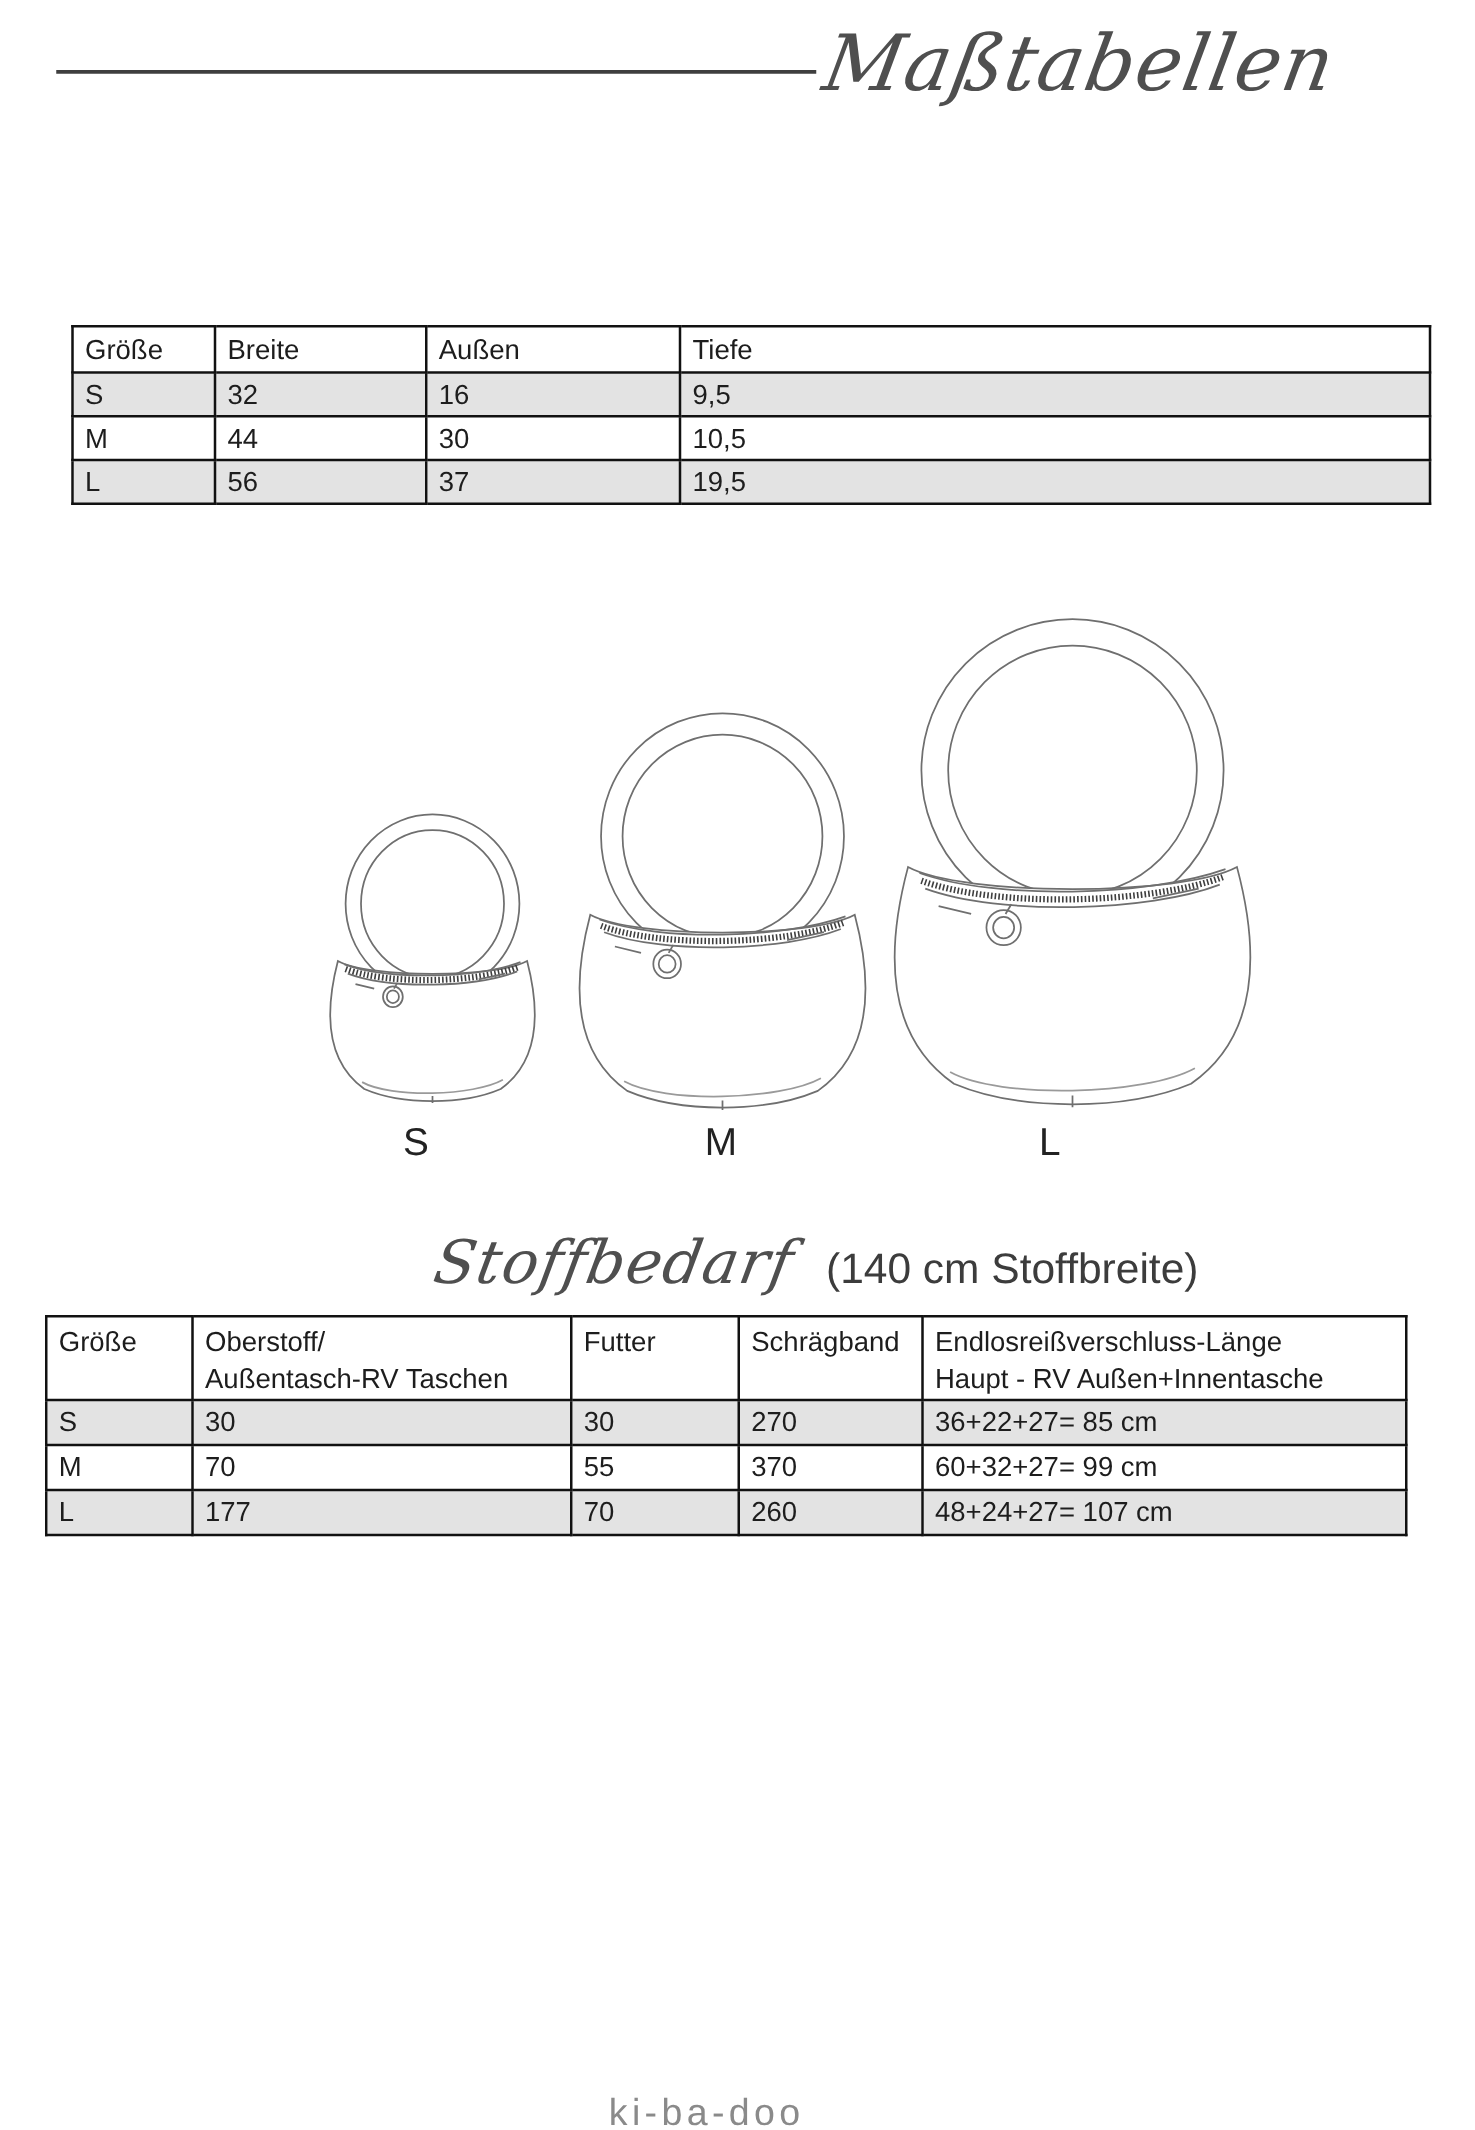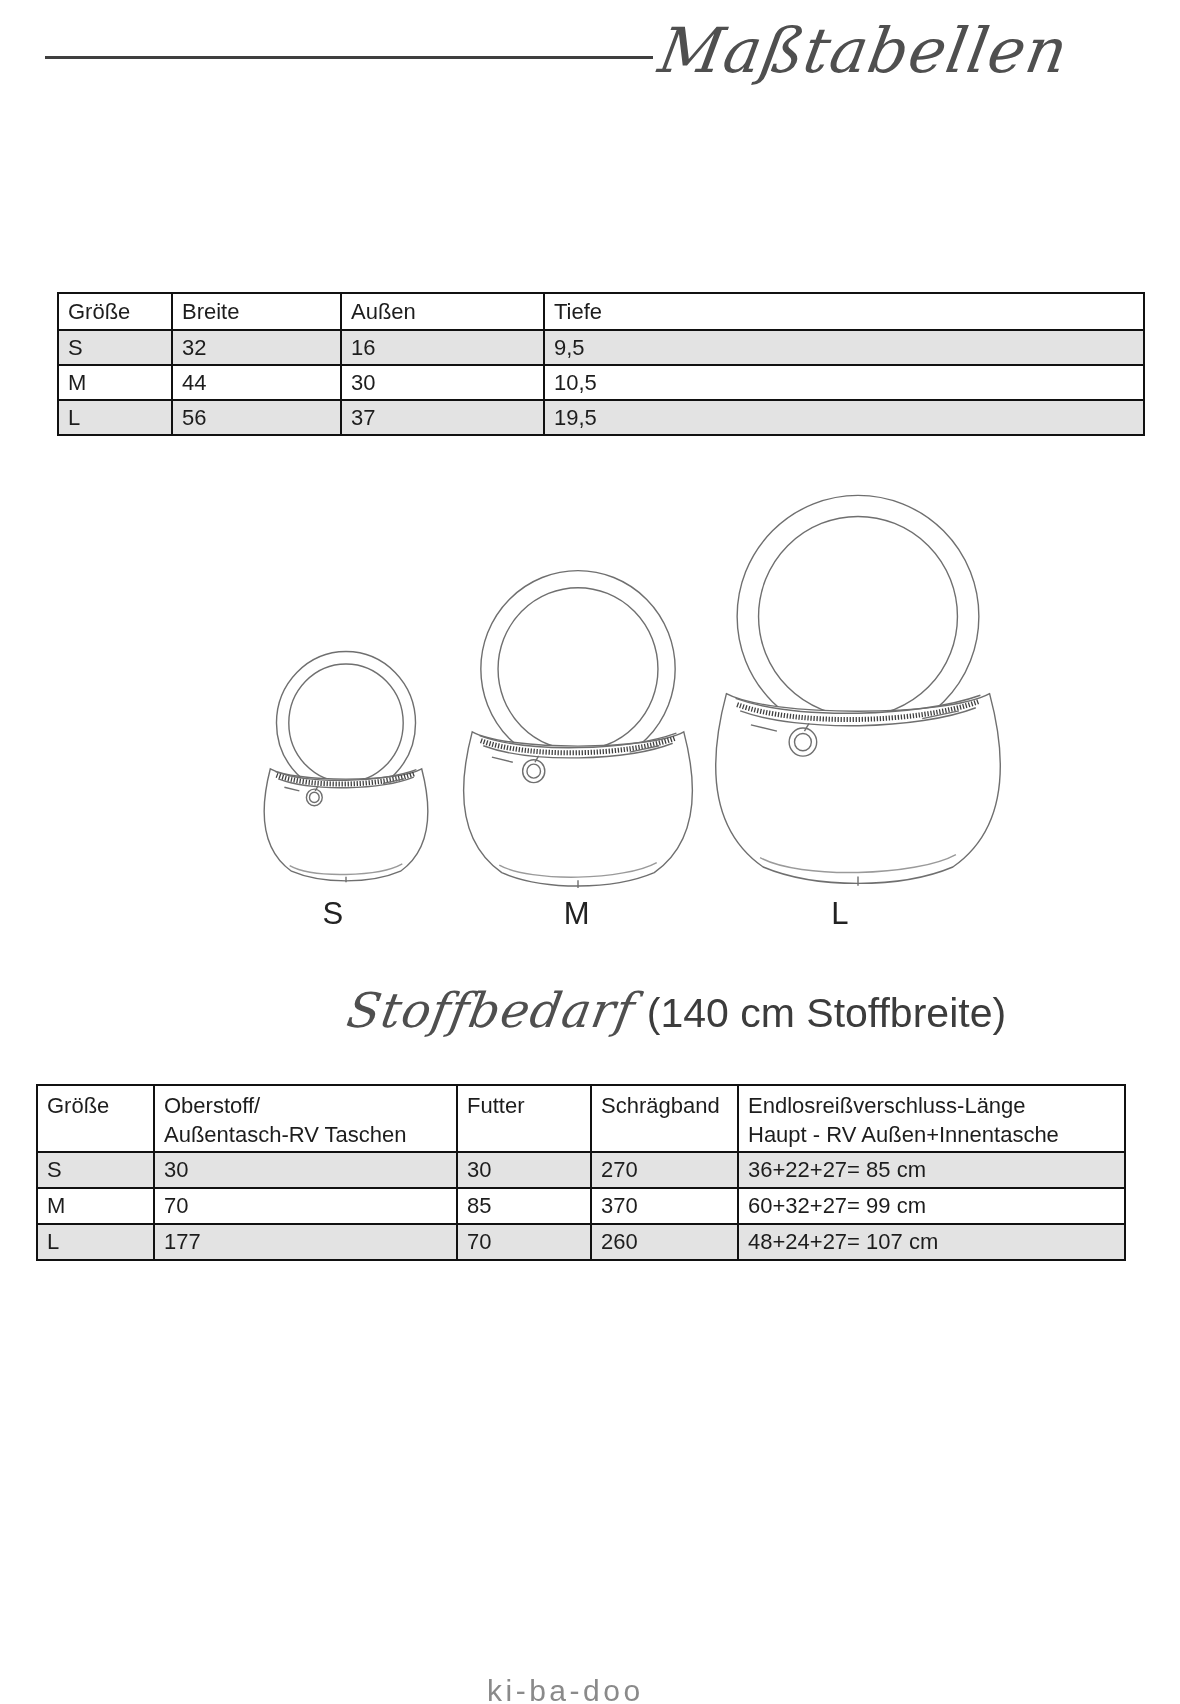--- a/index.html
+++ b/index.html
@@ -20,21 +20,21 @@
     overflow:hidden;font-family:"Liberation Sans",sans-serif;color:var(--table-ink);
   }
   
   .top-rule{position:absolute;left:45px;top:56px;width:608px;height:3px;background:var(--rule-ink);}
   .script-title{
     position:absolute;left:660px;top:14px;width:400px;
     font-family:"DejaVu Serif",serif;font-style:italic;font-size:62px;
     color:var(--script-ink);transform:skewX(-10deg);letter-spacing:1px;white-space:nowrap;
   }
   
-  table{border-collapse:collapse;table-layout:fixed;position:absolute;background:#fff;margin-top:32px;}
+  table{border-collapse:collapse;table-layout:fixed;position:absolute;background:#fff;}
   th,td{
     border:2px solid var(--border-ink);
     font-size:22px;font-weight:normal;text-align:left;
     padding:2px 6px 2px 9px;vertical-align:middle;color:var(--table-ink);
     overflow:hidden;white-space:nowrap;
   }
   tbody tr:nth-child(odd) td{background:var(--row-shade);}
   .t1{left:57px;top:260px;width:1086px;}
   .t1 thead tr{height:37px;}
   .t1 tbody tr{height:35px;}
@@ -57,21 +57,21 @@
   .bag-label.m{left:577px;}
   .bag-label.l{left:840px;}
   
   .fabric-heading{
     position:absolute;left:348px;top:982px;display:flex;align-items:baseline;white-space:nowrap;
   }
   .fabric-script{
     font-family:"DejaVu Serif",serif;font-style:italic;font-size:48px;
     color:var(--script-ink);transform:skewX(-10deg);display:inline-block;letter-spacing:1px;
   }
-  .fabric-note{font-size:41px;color:var(--note-ink);margin-left:12px;}
+  .fabric-note{font-size:34px;color:var(--note-ink);margin-left:26px;}
   
   .footer-logo{
     position:absolute;left:487px;top:1674px;
     font-size:30px;letter-spacing:3.5px;color:var(--logo-gray);white-space:nowrap;
   }
 </style>
 </head>
 <body>
 
 <div class="page">
@@ -215,21 +215,21 @@
       <tr>
         <td>S</td>
         <td>30</td>
         <td>30</td>
         <td>270</td>
         <td>36+22+27= 85 cm</td>
       </tr>
       <tr>
         <td>M</td>
         <td>70</td>
-        <td>85</td>
+        <td>55</td>
         <td>370</td>
         <td>60+32+27= 99 cm</td>
       </tr>
       <tr>
         <td>L</td>
         <td>177</td>
         <td>70</td>
         <td>260</td>
         <td>48+24+27= 107 cm</td>
       </tr>

